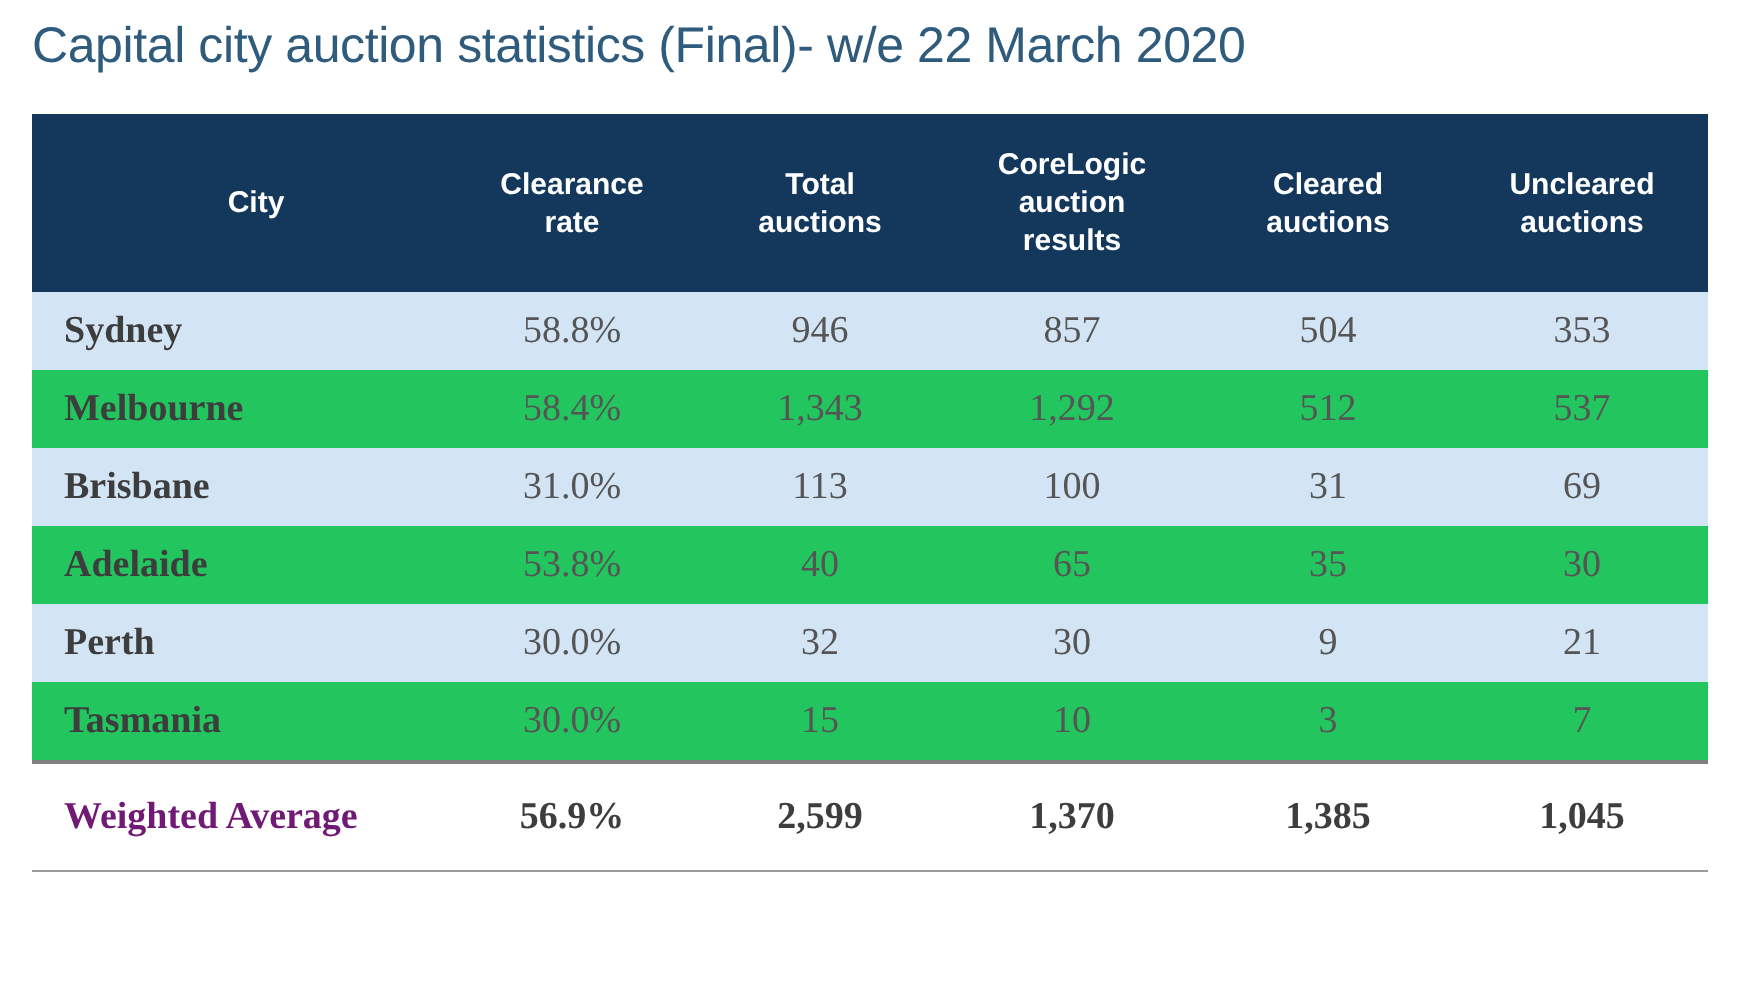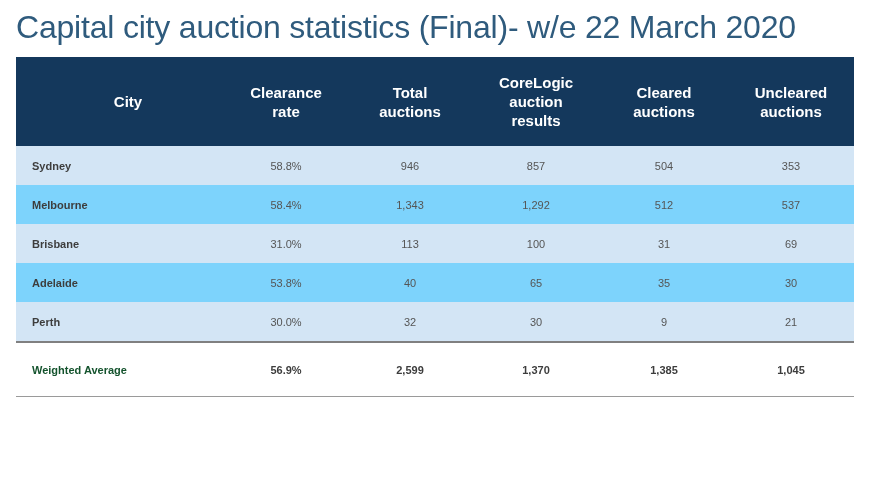--- a/index.html
+++ b/index.html
@@ -13,21 +13,21 @@
     font-family: "Liberation Sans", sans-serif;
     overflow: hidden;
     position: relative;
   }
 
   #page-title {
     position: absolute;
     left: 16px;
     top: 9px;
     width: 840px;
-    font-size: 32px;
+    font-size: 25px;
     font-weight: 400;
     letter-spacing: -0.2px;
     color: #2f5b7d;
     white-space: nowrap;
   }
 
   #table-wrap {
     position: absolute;
     left: 16px;
     top: 57px;
@@ -56,43 +56,44 @@
   }
   th.col-city {
     text-align: center;
     padding-left: 16px;
     width: 208px;
   }
   th.col-num { text-align: center; }
 
   
   tbody td {
-    font-size: 11px;
+    font-size: 19px;
     color: #4a4a4a;
     height: 39px;
     padding: 0;
     vertical-align: middle;
     border: 0;
+    font-family: Liberation Serif, serif;
   }
   tbody td.c-city {
     text-align: left;
     padding-left: 16px;
     font-weight: bold;
     color: #3d3d3d;
   }
   tbody td.c-num {
     text-align: center;
     color: #555555;
   }
   tbody tr.alt { background: #d3e5f5; }
-  tbody tr.plain { background: #7dd3fc; }
+  tbody tr.plain { background: #22c55e; }
 
   tbody tr.total td {
     font-weight: bold;
-    color: #14532d;
+    color: #701a75;
     height: 53px;
     border-top: 2px solid #808080;
     border-bottom: 1.5px solid #9a9a9a;
   }
   tbody tr.total td.c-num { color: #3d3d3d; }
 
   
   col.w-city { width: 208px; }
   col.w-rate { width: 124px; }
   col.w-total { width: 124px; }
@@ -177,20 +178,28 @@
         <td class="c-num">30</td>
       </tr>
       <tr class="alt">
         <td class="c-city">Perth</td>
         <td class="c-num">30.0%</td>
         <td class="c-num">32</td>
         <td class="c-num">30</td>
         <td class="c-num">9</td>
         <td class="c-num">21</td>
       </tr>
+      <tr class="plain">
+        <td class="c-city">Tasmania</td>
+        <td class="c-num">30.0%</td>
+        <td class="c-num">15</td>
+        <td class="c-num">10</td>
+        <td class="c-num">3</td>
+        <td class="c-num">7</td>
+      </tr>
       <tr class="total">
         <td class="c-city">Weighted Average</td>
         <td class="c-num">56.9%</td>
         <td class="c-num">2,599</td>
         <td class="c-num">1,370</td>
         <td class="c-num">1,385</td>
         <td class="c-num">1,045</td>
       </tr>
     </tbody>
   </table>

